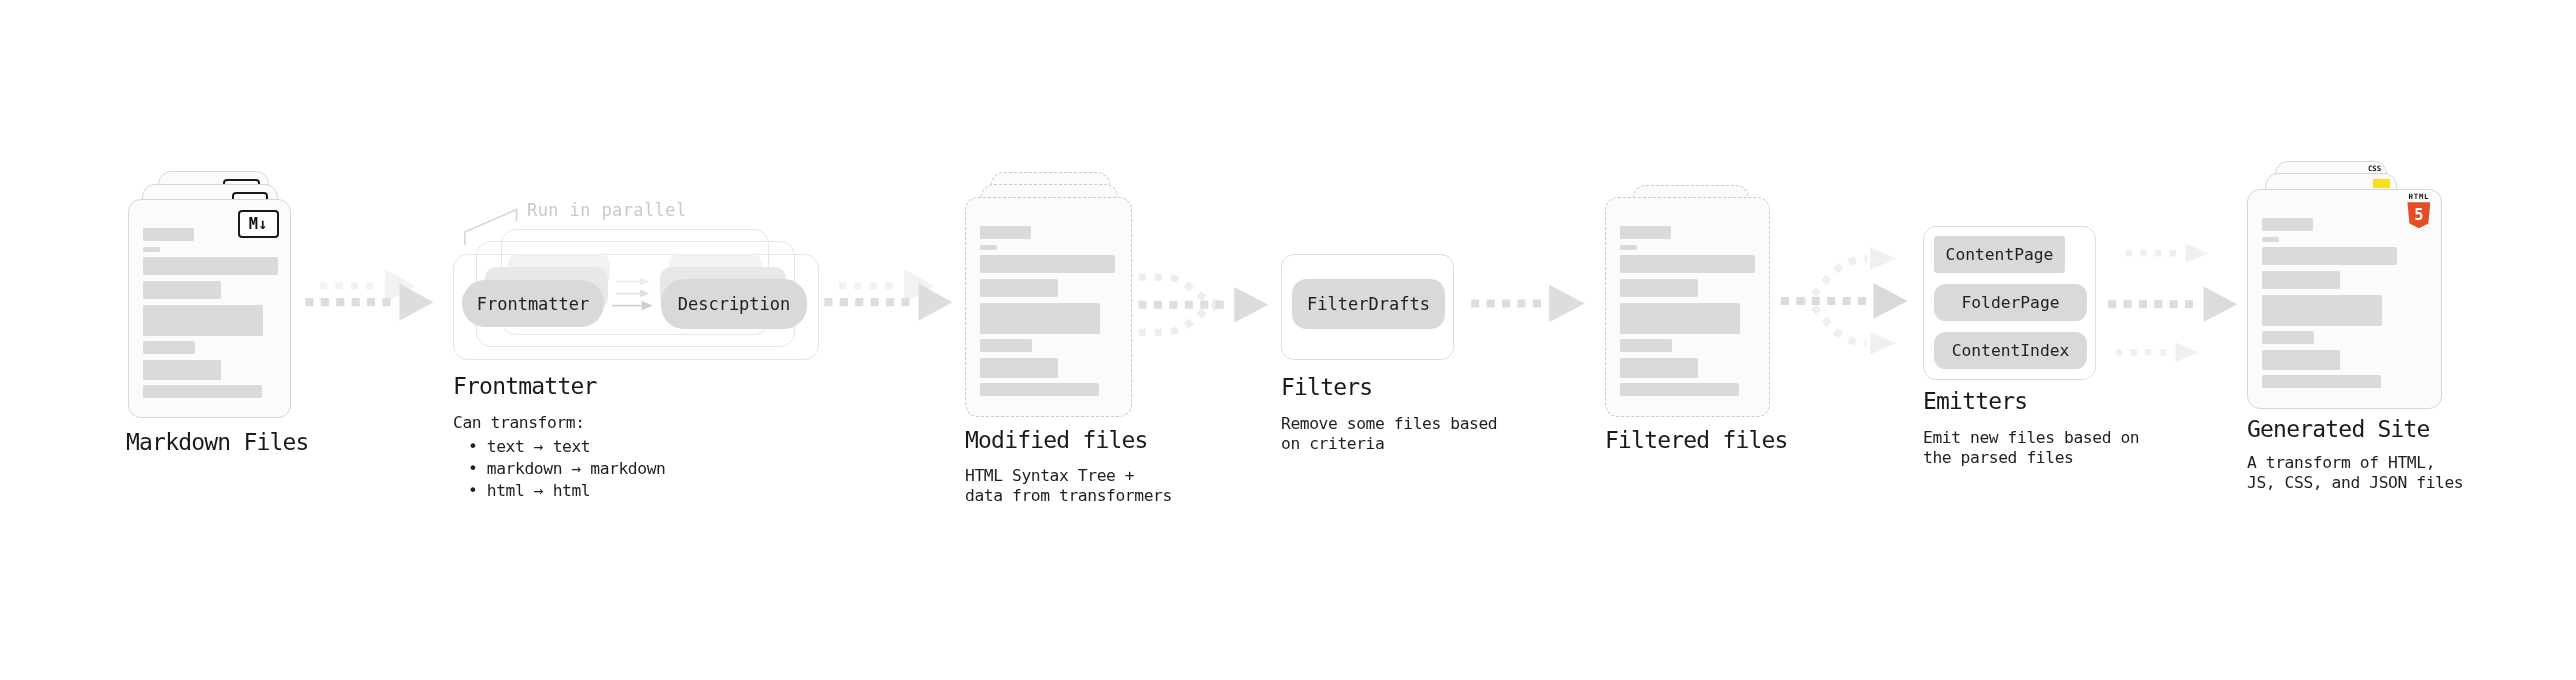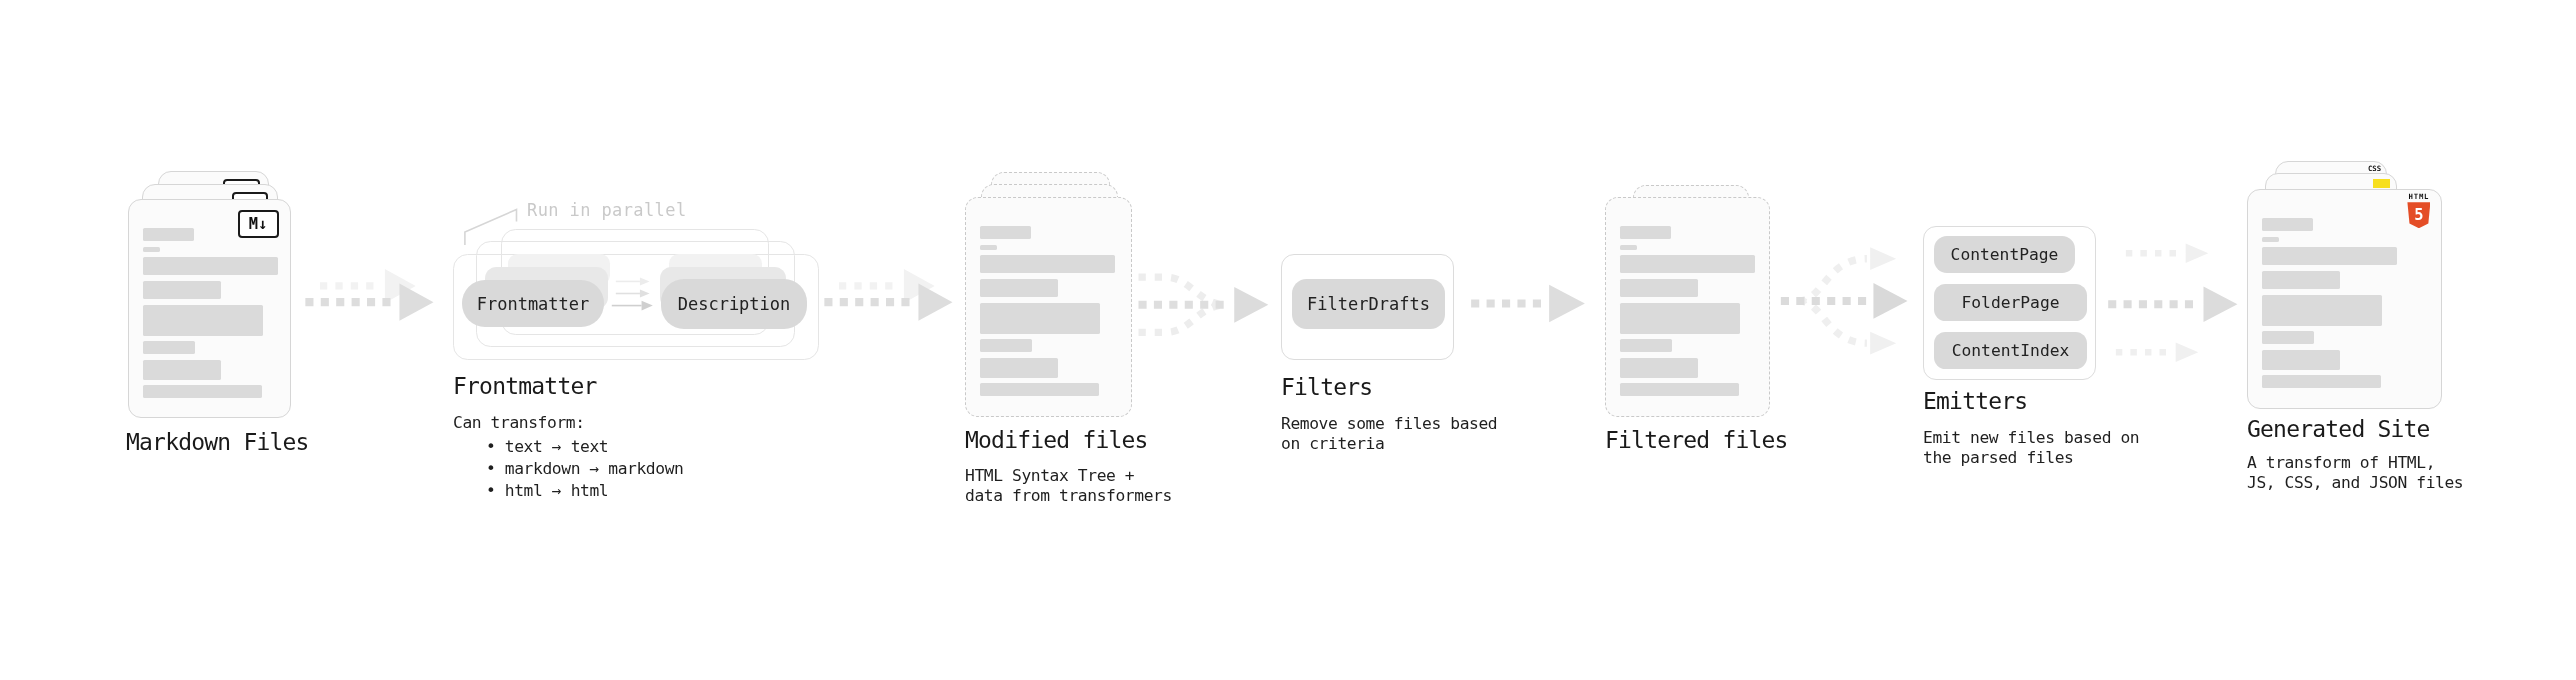--- a/index.html
+++ b/index.html
@@ -106,21 +106,21 @@
       <g>
           <line x1="3" y1="38" x2="40" y2="38" stroke="#cfcfcf" stroke-width="2"></line>
           <polygon points="40,32 40,44 54,38" fill="#cfcfcf"></polygon>
         </g>
     </svg>
 
     <div class="stage-title" style="left:453px;top:374px;">Frontmatter</div>
     <div class="stage-desc" style="left:453px;top:413px;">
       <div>Can transform:</div>
     </div>
-    <div class="stage-desc" style="left:468px;top:437px;margin-left:18px;">
+    <div class="stage-desc" style="left:468px;top:437px;">
       <div class="bullet-line"><span>•</span> <span>text → text</span></div>
       <div class="bullet-line"><span>•</span> <span>markdown → markdown</span></div>
       <div class="bullet-line"><span>•</span> <span>html → html</span></div>
     </div>
   </div>
 
   <svg class="abs" style="left:813px;top:264px;" width="146" height="65" viewBox="0 0 180 80">
     <line x1="32" y1="27" x2="108" y2="27" stroke="#f2f2f2" stroke-width="9" stroke-dasharray="9 10"></line>
     <polygon points="112,6 112,48 150,27" fill="#f2f2f2"></polygon>
     <line x1="14" y1="47" x2="126" y2="47" stroke="#dddddd" stroke-width="10" stroke-dasharray="10 9"></line>
@@ -192,21 +192,21 @@
     <path d="M 28 75 C 58 75 62 23 112 23" fill="none" stroke="#efefef" stroke-width="9" stroke-dasharray="9 11"></path>
     <polygon points="116,9 116,37 148,23" fill="#f0f0f0"></polygon>
     <path d="M 28 75 C 58 75 62 127 112 127" fill="none" stroke="#efefef" stroke-width="9" stroke-dasharray="9 11"></path>
     <polygon points="116,113 116,141 148,127" fill="#f0f0f0"></polygon>
     <line x1="6" y1="75" x2="116" y2="75" stroke="#dbdbdb" stroke-width="10" stroke-dasharray="10 9"></line>
     <polygon points="120,53 120,97 162,75" fill="#d9d9d9"></polygon>
   </svg>
 
   <div>
     <div class="panel" style="left:1923px;top:226px;width:173px;height:154px;"></div>
-    <div class="pill" style="left:1934px;top:236px;width:141px;height:37px;border-radius:13px;font-size:16.3px;">ContentPage</div>
+    <div class="pill" style="left:1934px;top:236px;width:131px;height:37px;border-radius:3px;font-size:16.3px;">ContentPage</div>
     <div class="pill" style="left:1934px;top:284px;width:153px;height:37px;border-radius:11.4px;font-size:16.3px;">FolderPage</div>
     <div class="pill" style="left:1934px;top:332px;width:153px;height:37px;border-radius:11.4px;font-size:16.3px;">ContentIndex</div>
     <div class="stage-title" style="left:1923px;top:389px;">Emitters</div>
     <div class="stage-desc" style="left:1923px;top:428px;">
       <div>Emit new files based on</div>
       <div>the parsed files</div>
     </div>
   </div>
 
   <svg class="abs" style="left:2121px;top:241px;" width="93" height="26" viewBox="0 0 115 32">

